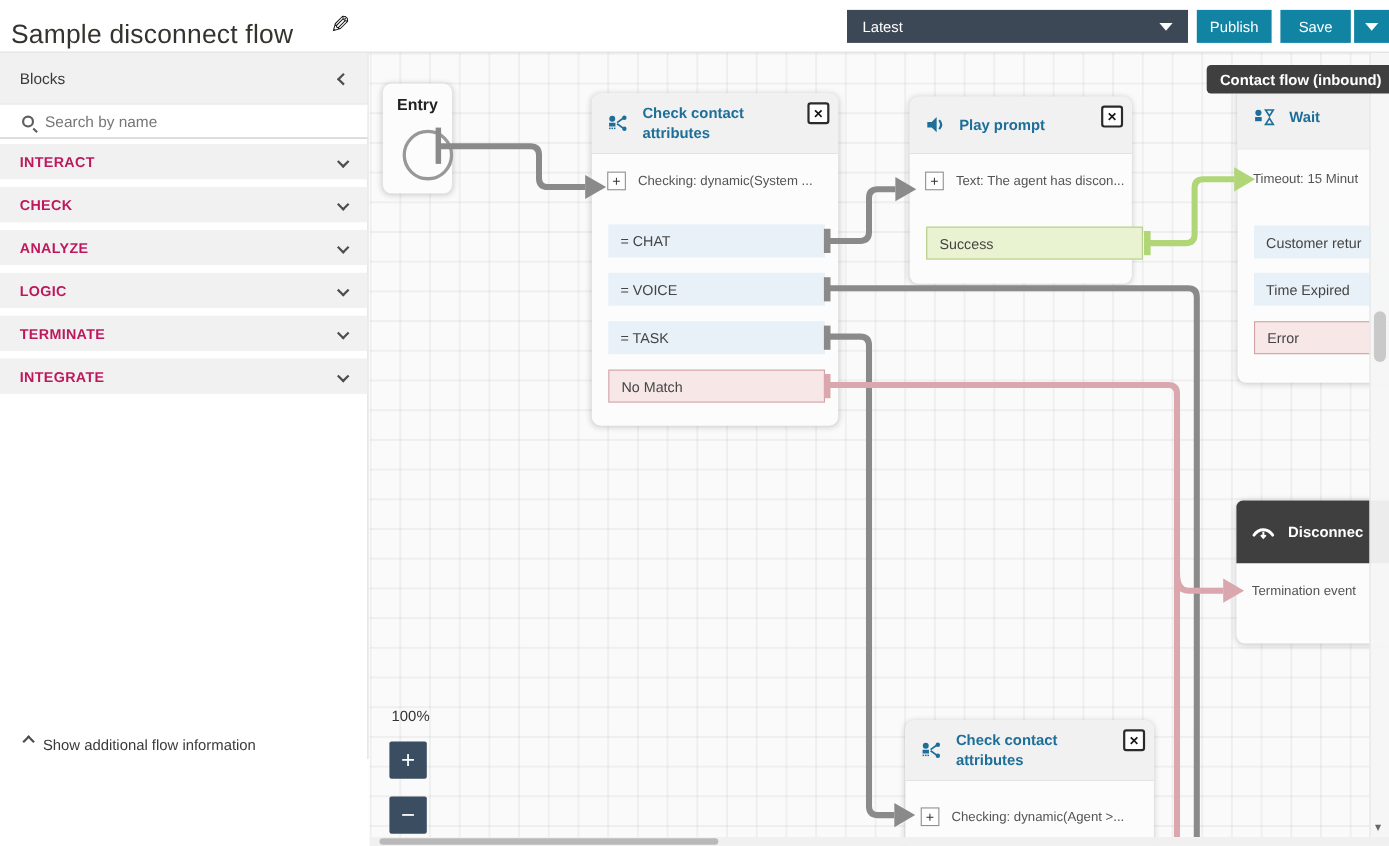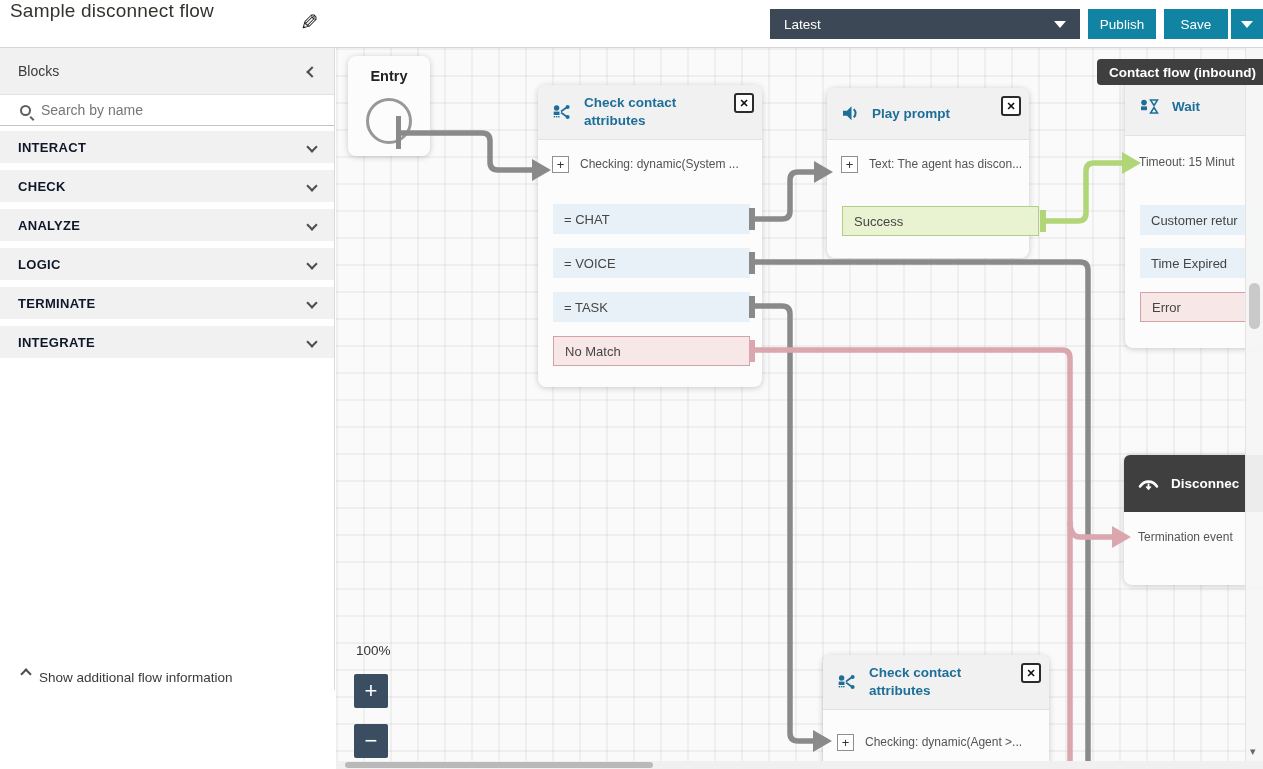--- a/index.html
+++ b/index.html
@@ -1,20 +1,20 @@
 <!DOCTYPE html>
 <html><head>
 <meta charset="utf-8">
 <style>
   * { margin:0; padding:0; box-sizing:border-box; }
   html,body { width:1263px; height:769px; overflow:hidden; font-family:"Liberation Sans", sans-serif; background:#fff; }
 
   
   .topbar { position:absolute; left:0; top:0; width:1263px; height:48px; background:#fff; border-bottom:1px solid #d7d7d7; }
-  .flow-title { position:absolute; left:10px; top:0; font-size:19px; color:#35332e; letter-spacing:.2px; }
+  .flow-title { position:absolute; left:10px; top:18px; font-size:24px; color:#35332e; letter-spacing:.2px; }
   .pencil { position:absolute; left:300px; top:10px; font-size:22px; color:#111; transform:scaleX(-1); cursor:pointer; }
   .version-select { position:absolute; left:770px; top:9px; width:310px; height:30px; background:#3c4856; color:#fff; font-size:13.5px; display:flex; align-items:center; padding:0 14px; cursor:pointer; }
   .version-select .caret { margin-left:auto; }
   .caret { width:0; height:0; border-left:6px solid transparent; border-right:6px solid transparent; border-top:7px solid #fff; }
   .btn { position:absolute; top:9px; height:30px; background:#1183a3; color:#fff; font-size:13.5px; border:none; display:flex; align-items:center; justify-content:center; cursor:pointer; }
   .btn-publish { left:1088px; width:68px; }
   .btn-save { left:1164px; width:64px; }
   .btn-save-caret { left:1231px; width:32px; }
 
   
@@ -25,21 +25,21 @@
   .chev.down { transform:rotate(-45deg); }
   .chev.left { transform:rotate(45deg); }
   .chev.up { transform:rotate(135deg); }
   .search-row { height:32px; background:#fff; border-top:1px solid #e2e2e2; border-bottom:1px solid #c4c4c4; display:flex; align-items:center; padding:0 12px; gap:10px; }
   .mag { position:relative; width:11px; height:11px; border:2px solid #5f5f5f; border-radius:50%; flex:0 0 auto; margin-left:8px; }
   .mag::after { content:""; position:absolute; width:2px; height:5px; background:#5f5f5f; left:9px; top:9px; transform:rotate(-45deg); }
   .search-input { border:none; outline:none; flex:1; font-size:14px; color:#444; font-family:"Liberation Sans",sans-serif; background:transparent; }
   .search-input::placeholder { color:#767676; }
   .cat-list { padding-top:5px; }
   .cat-row { height:32px; background:#f1f1f1; margin-bottom:7px; display:flex; align-items:center; padding:0 18px; cursor:pointer; }
-  .cat-label { font-size:13px; font-weight:bold; color:#0f172a; letter-spacing:.3px; }
+  .cat-label { font-size:13px; font-weight:bold; color:#be185d; letter-spacing:.3px; }
   .cat-row .chev { margin-left:auto; }
   .sidebar-footer { position:absolute; left:22px; bottom:5px; display:flex; gap:9px; font-size:13.5px; color:#3a3a3a; cursor:pointer; }
 
   
   .canvas { position:absolute; left:336px; top:48px; width:927px; height:721px; overflow:hidden; background-color:#fafafa;
     background-image: linear-gradient(to right, rgba(0,0,0,0.045) 2px, transparent 2px),
                       linear-gradient(to bottom, rgba(0,0,0,0.045) 2px, transparent 2px);
     background-size:27px 27px; }
 
   .block { position:absolute; background:#fcfcfc; border-radius:8px; box-shadow:0 1px 6px rgba(0,0,0,.2); }
@@ -135,21 +135,21 @@
     </div>
   </div>
   <div class="sidebar-footer">
     <span class="chev up"></span>
     <span>Show additional flow information</span>
   </div>
 </div>
 
 <div class="canvas">
 
-  <div class="block" style="left:12px; top:8px; width:82px; height:100px;">
+  <div class="block" style="left:12px; top:28px; width:63px; height:100px;">
     <div class="entry-title">Entry</div>
     <div class="entry-circle"></div>
   </div>
 
   <div class="block" style="left:202px; top:37px; width:224px; height:302px;">
     <div class="blk-header" style="height:55px;">
       <svg class="hdr-icon" width="20" height="17" viewBox="0 0 20 17">
         <circle cx="4.6" cy="4" r="2.7" fill="#1d6e99"></circle>
         <rect x="1.7" y="7.6" width="5.8" height="3.4" fill="#1d6e99"></rect>
         <rect x="1.7" y="12" width="1.4" height="1.4" fill="#1d6e99"></rect>

